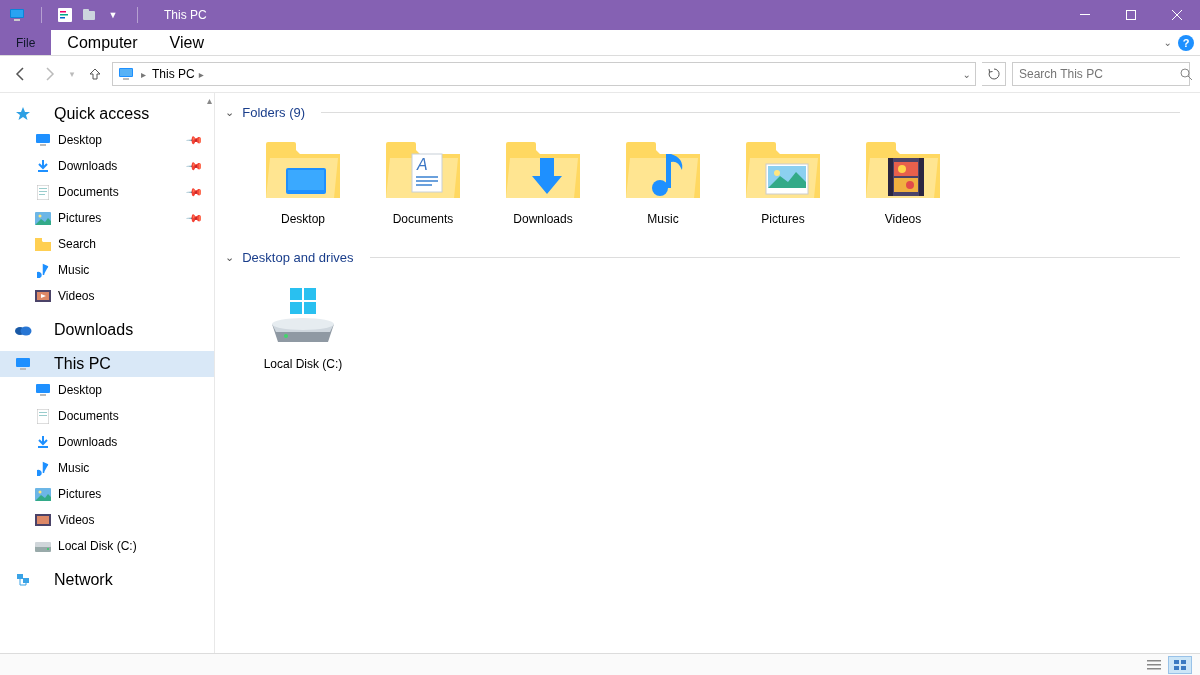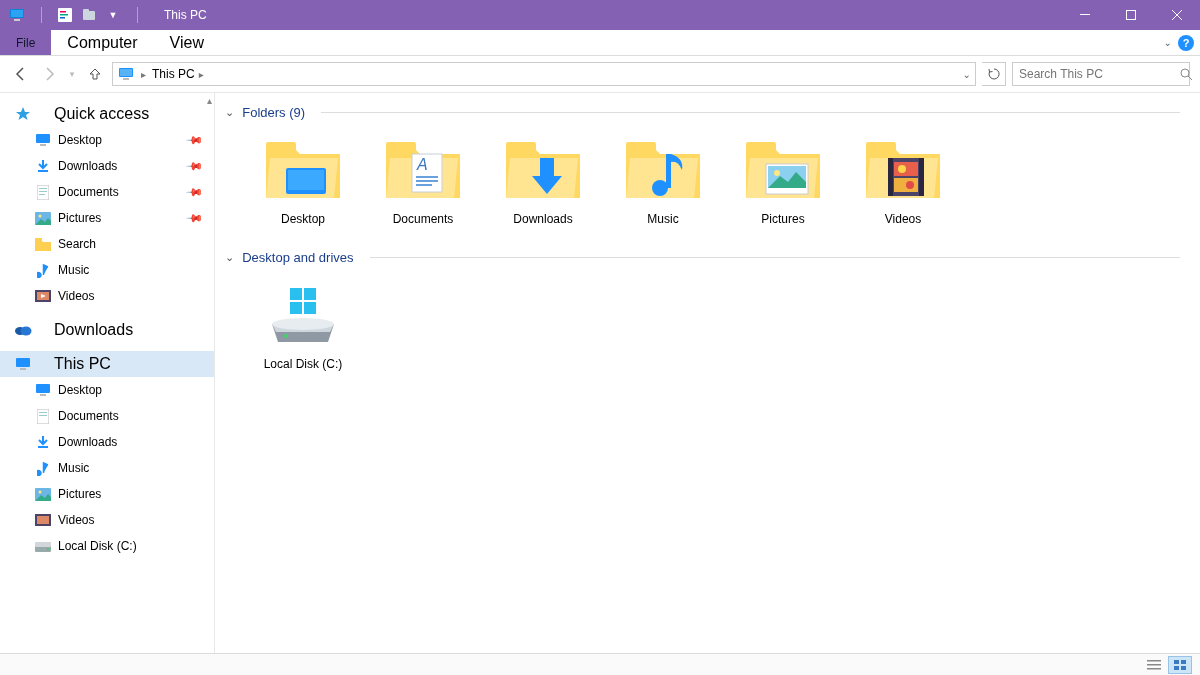--- a/index.html
+++ b/index.html
@@ -343,20 +343,30 @@
           <svg width="16" height="13">
             <rect y="6" width="16" height="6" fill="#9aa" rx="1"></rect>
             <rect y="2" width="16" height="5" fill="#d0d6da" rx="1"></rect>
             <circle cx="13" cy="9" r="1" fill="#3c6"></circle>
           </svg>
         </span>
       <span>Local Disk (C:)</span>
     </div>
 
     <div class="spacer-sm"></div>
+    <div class="group-head">
+      <span class="sb-icon">
+          <svg width="16" height="14">
+            <rect x="2" y="1" width="6" height="5" fill="#3aa3e6"></rect>
+            <rect x="8" y="5" width="6" height="5" fill="#3aa3e6"></rect>
+            <path d="M5 6 L5 12 L11 12 L11 10" stroke="#3aa3e6" fill="none"></path>
+          </svg>
+        </span>
+      <span>Network</span>
+    </div>
   </div>
 
   <div class="content">
     <div class="section-head">
       <span class="chev">⌄</span>
       <span>Folders (9)</span>
       <div class="rule"></div>
     </div>
     <div class="item-grid">
 

